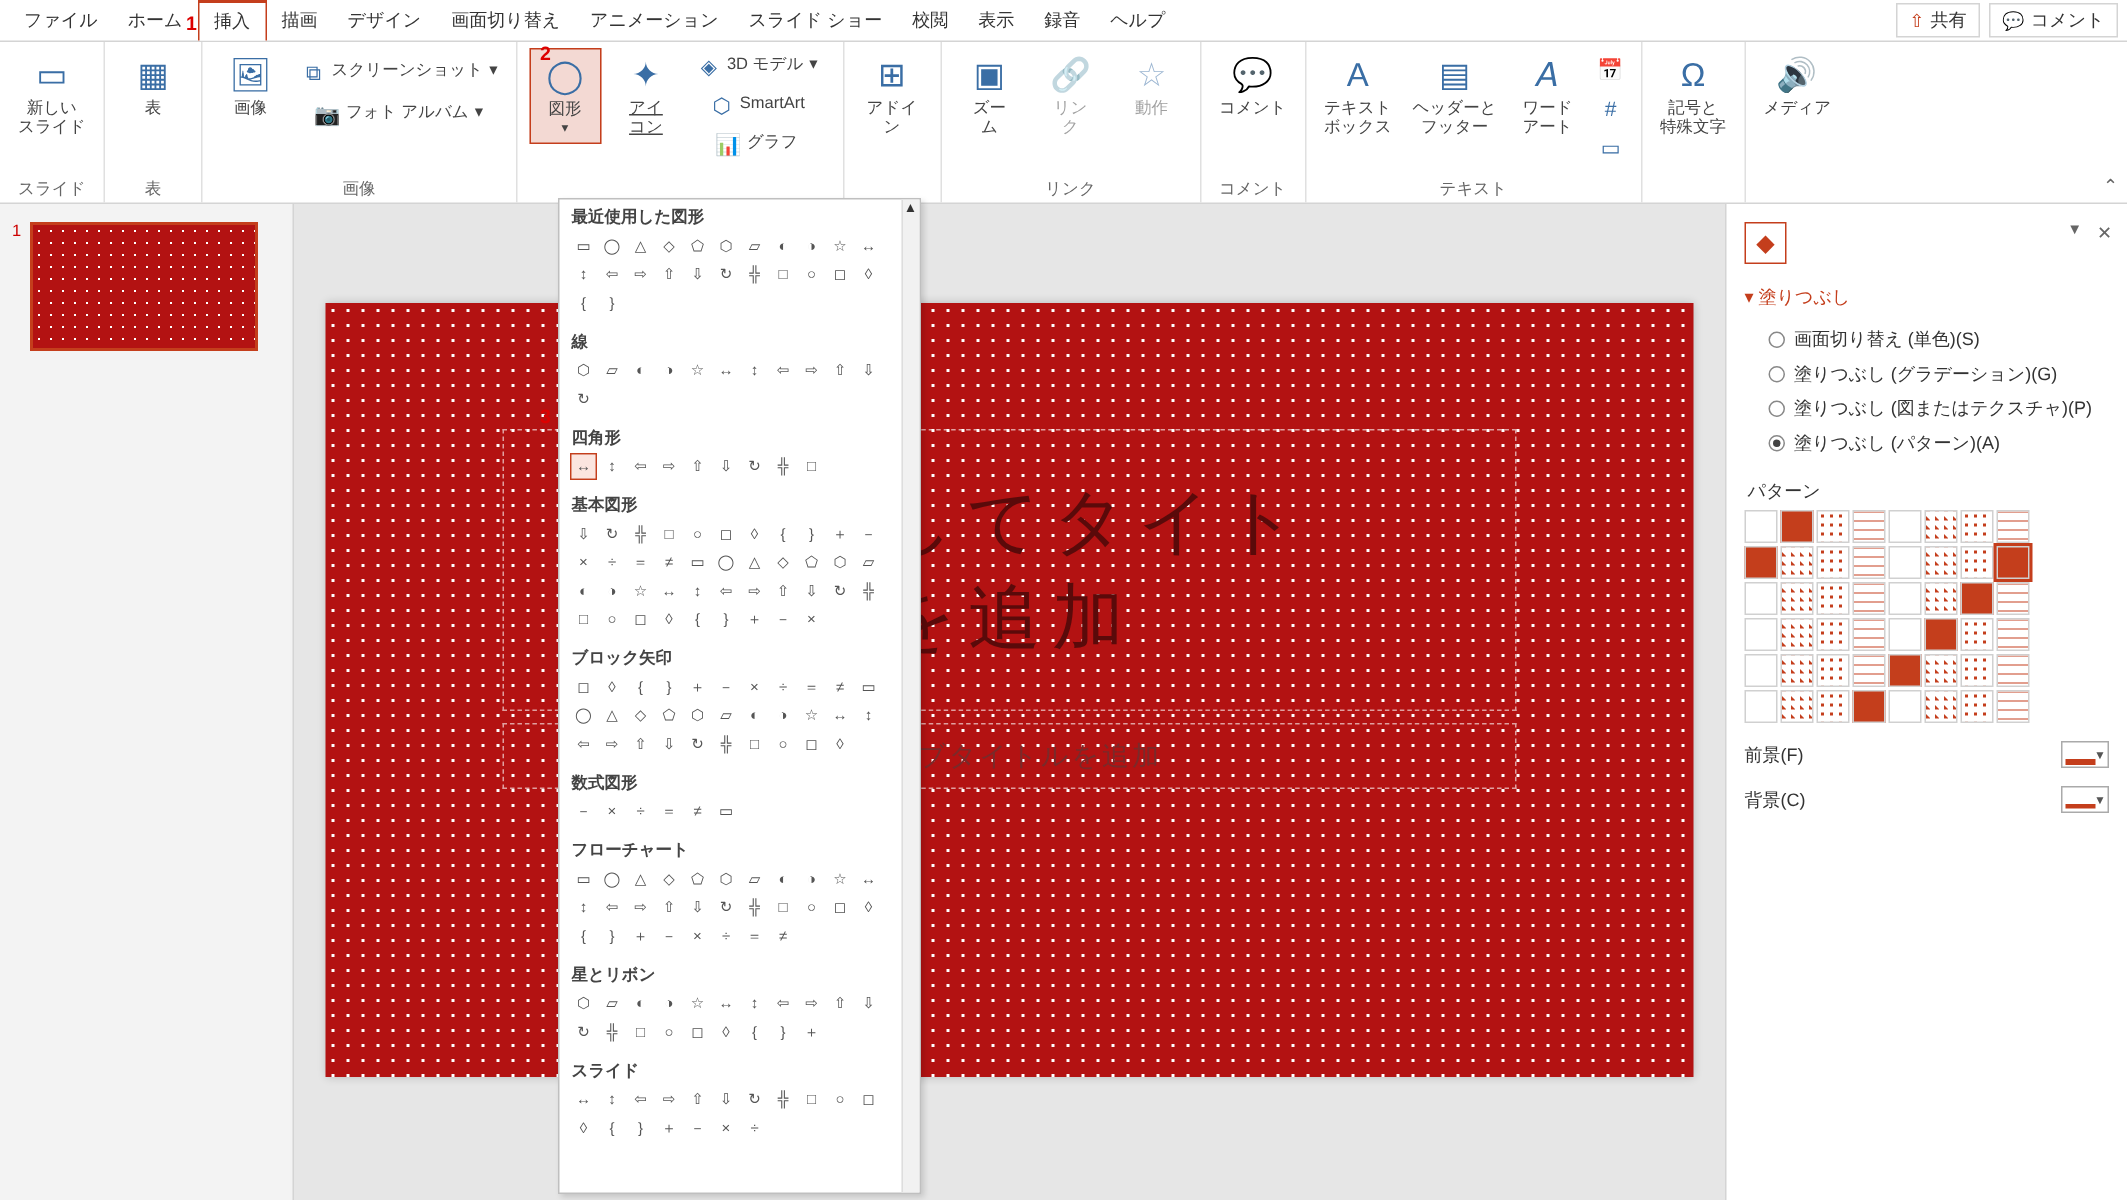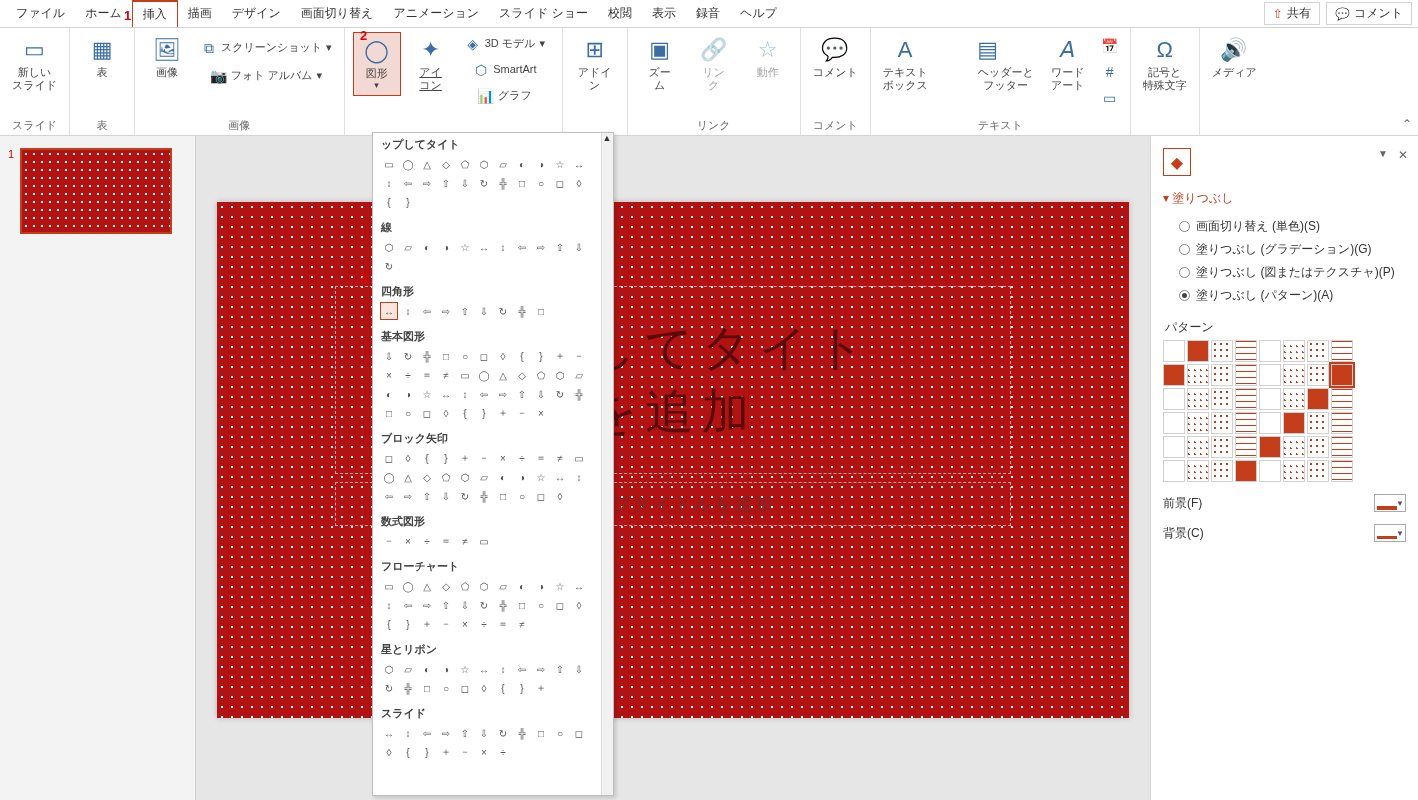--- a/index.html
+++ b/index.html
@@ -199,21 +199,21 @@
   </div>
   <div class="rgroup" style="min-width:200px;">
     <div class="rgroup-row">
       <div class="rbtn">
           <div class="ico">A</div>
           <span style="white-space:pre;">テキスト
 ボックス</span>
         </div>
       <div class="rbtn">
           <div class="ico">▤</div>
-          <span style="white-space:pre;margin-left:36px;">ヘッダーと
+          <span style="white-space:pre;">ヘッダーと
 フッター</span>
         </div>
       <div class="rbtn">
           <div class="ico">𝘈</div>
           <span style="white-space:pre;">ワード
 アート</span>
         </div>
       <div style="display:flex; flex-direction:column; gap:6px; padding-top:4px;">
         <div class="rbtn small">
             <div class="ico">📅</div>
@@ -359,21 +359,21 @@
         </div>
     </div>
   </div>
 </div>
 
 <div class="shape-gallery">
   <div class="scrollbar"></div>
   <div class="scroll-up">▲</div>
   <div id="gallery-body">
       <div class="gal-section">
-        <div class="gal-title">ップしてタイト</div>
+        <div class="gal-title">最近使用した図形</div>
         <div class="gal-grid">
           <div class="gal-item noborder">▭</div>
           <div class="gal-item noborder">◯</div>
           <div class="gal-item noborder">△</div>
           <div class="gal-item noborder">◇</div>
           <div class="gal-item noborder">⬠</div>
           <div class="gal-item noborder">⬡</div>
           <div class="gal-item noborder">▱</div>
           <div class="gal-item noborder">◐</div>
           <div class="gal-item noborder">◑</div>

